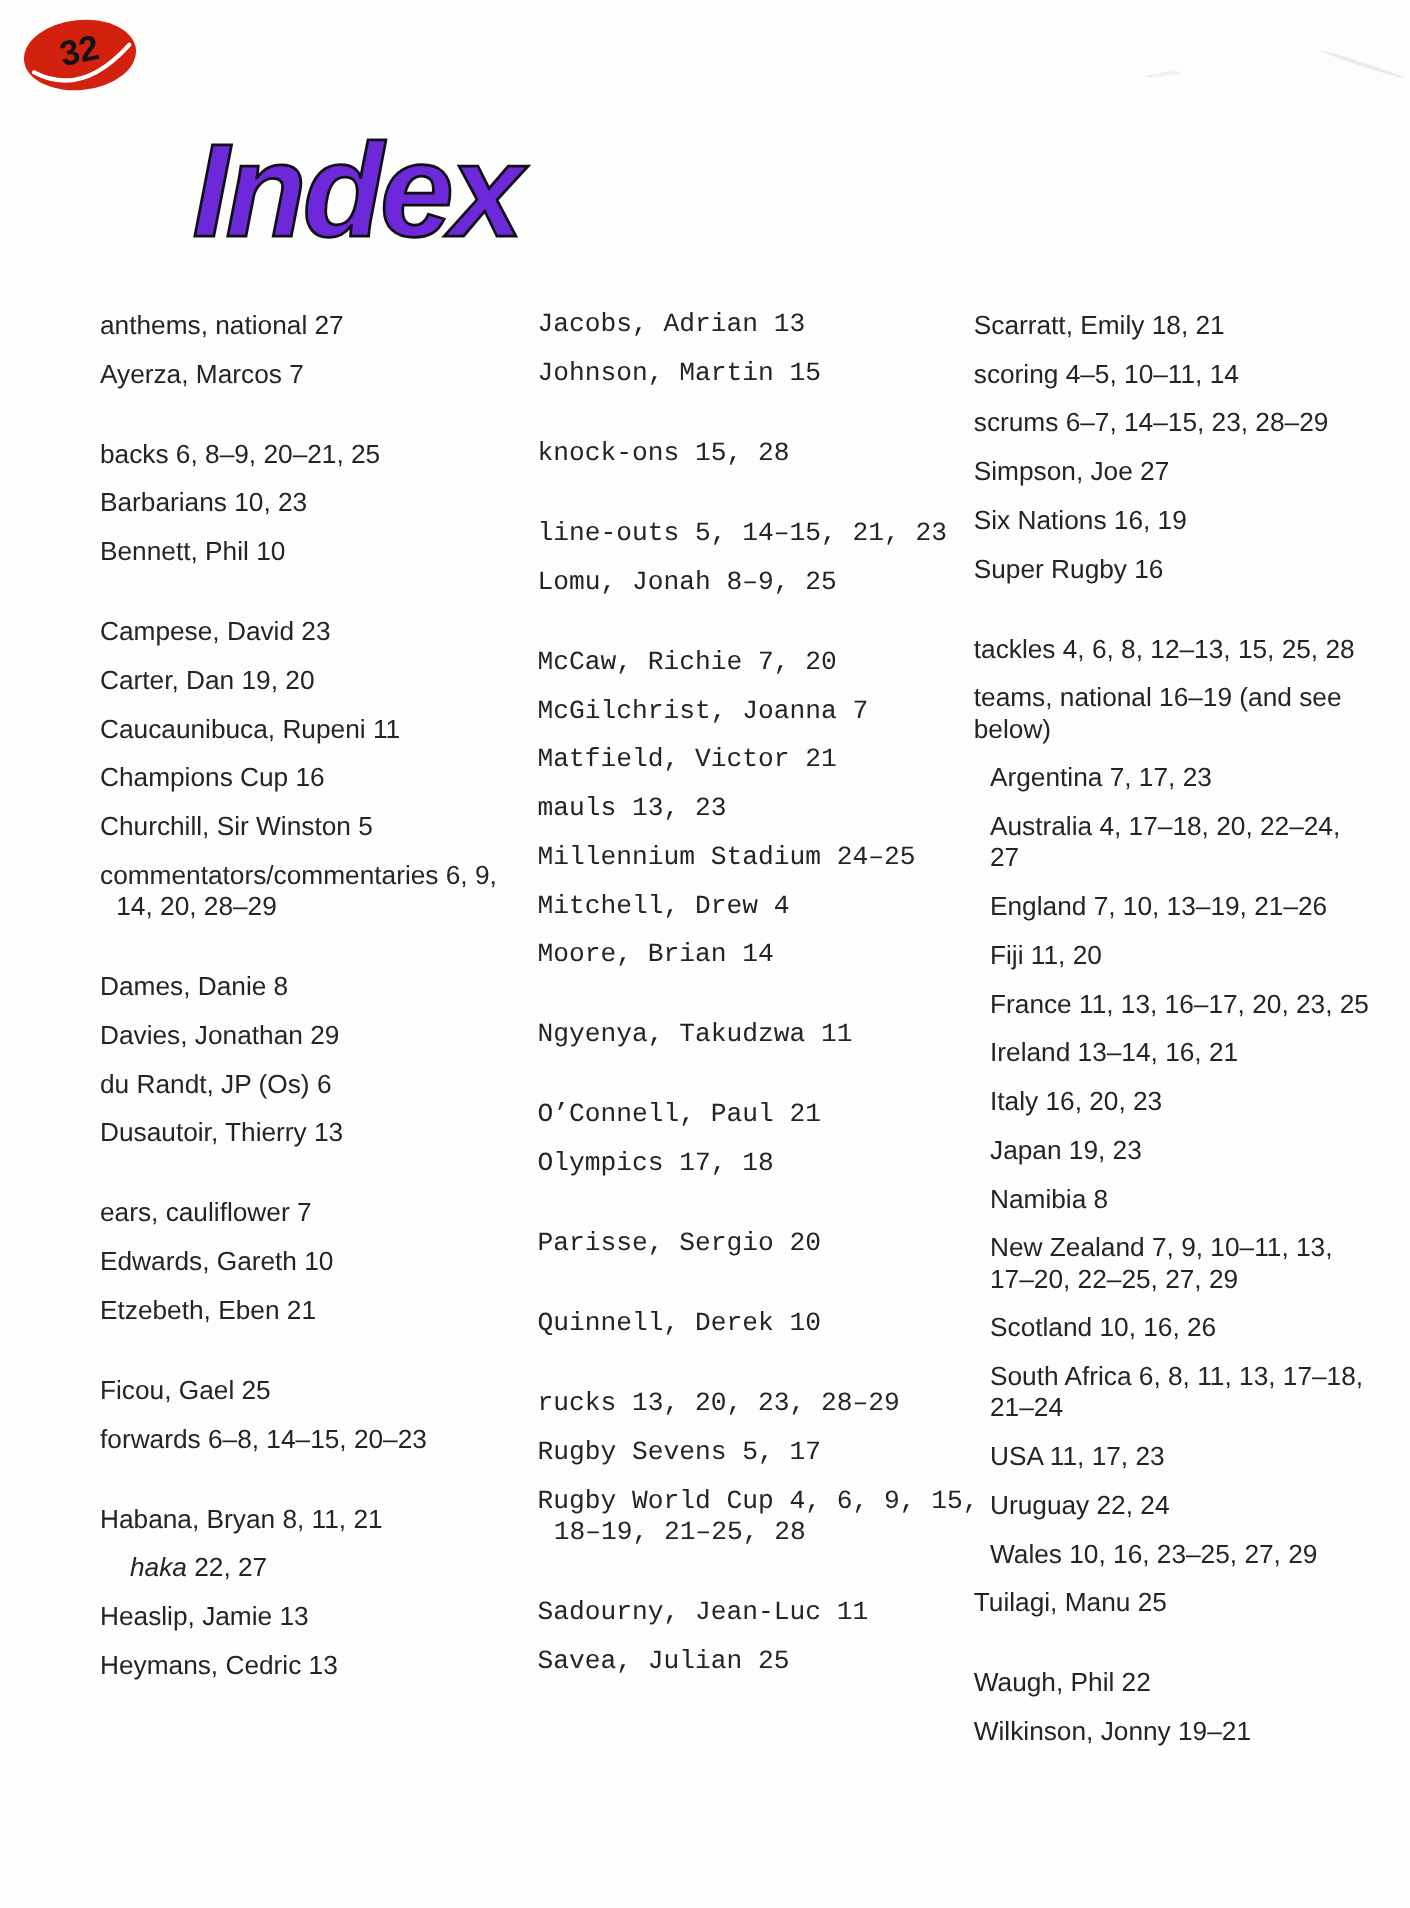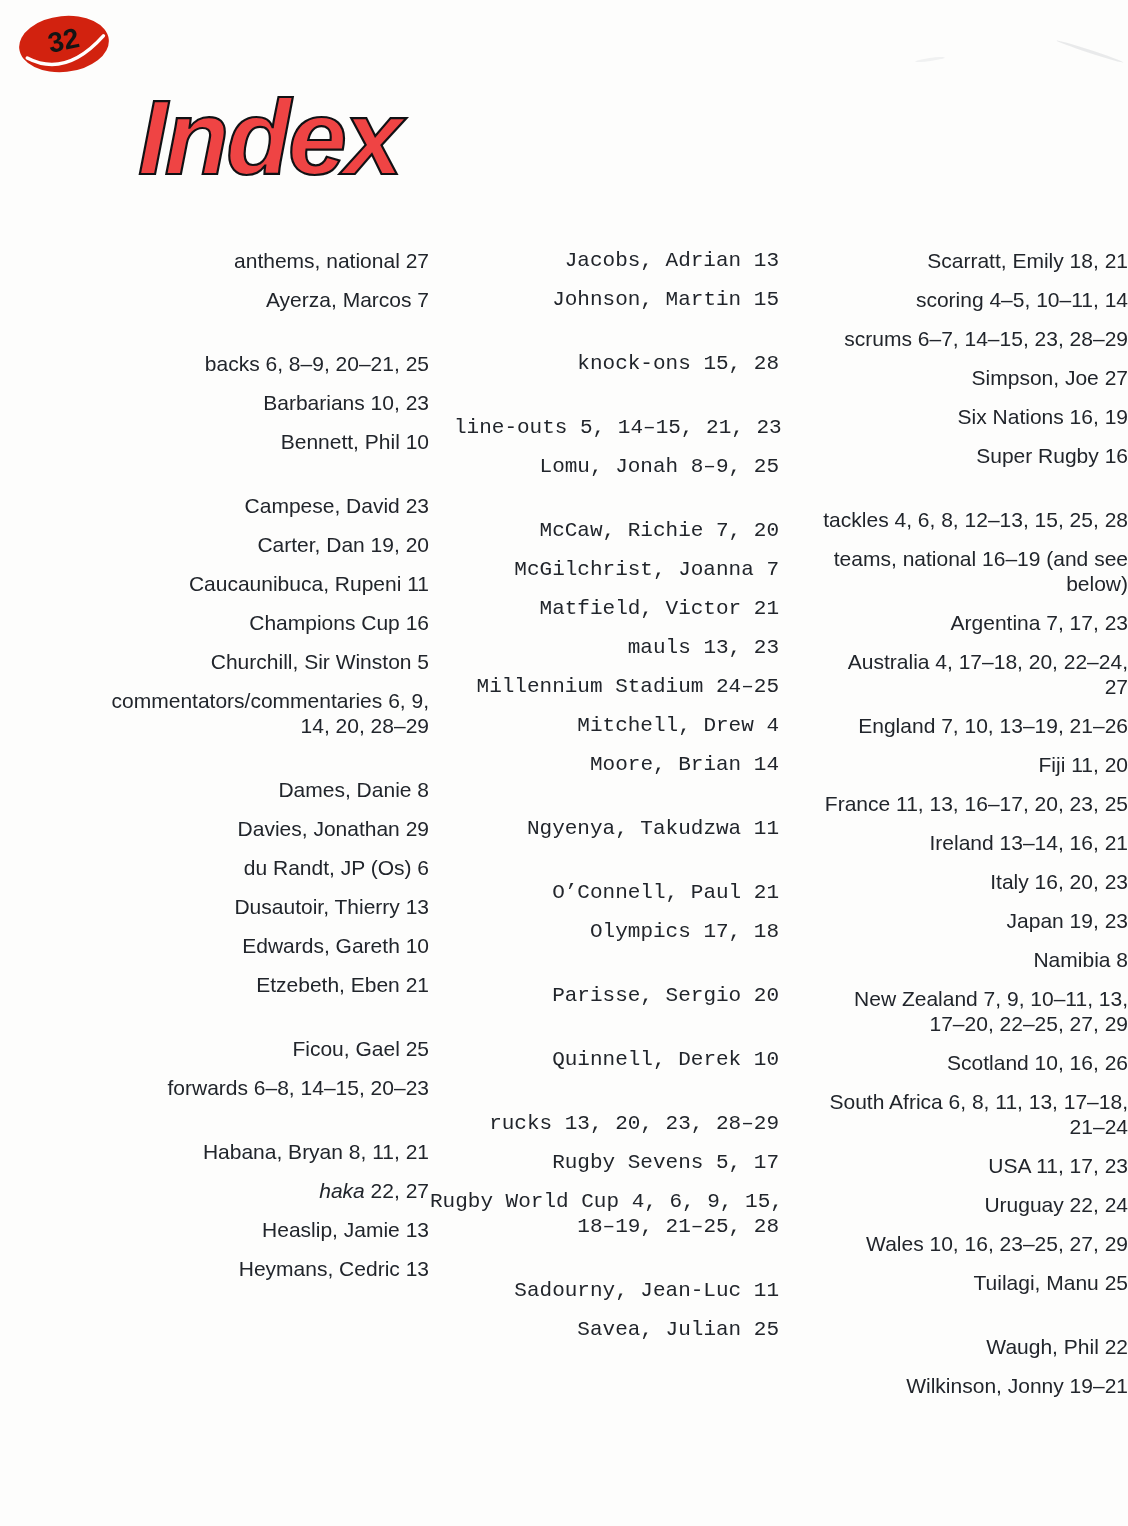--- a/index.html
+++ b/index.html
@@ -27,35 +27,34 @@
   .artifact.a2{left:915px;top:58px;width:30px;height:3px;transform:rotate(-8deg);opacity:.35;}
 
   .badge{
     position:absolute;left:16px;top:10px;width:96px;height:66px;
   }
   .title{
     position:absolute;left:138px;top:84px;
     font-size:106px;line-height:1.0;
     font-weight:bold;font-style:italic;
     letter-spacing:-3px;
-    color:#ef4444;
+    color:#6d28d9;
     -webkit-text-stroke:2.2px #101114;
-    margin:0;
+    margin:16px;
   }
   .col{
     position:absolute;top:248px;width:349px;
     font-size:21px;
-    text-align:right;
   }
   .col1{left:80px;}
   .col2{left:430px;font-family:Liberation Mono, monospace;}
   .col3{left:779px;}
   .entry{margin:0 0 14px 0;}
   .entry .ln{line-height:25px;white-space:nowrap;}
-  .entry.gap{margin-top:39px;margin-left:24px;}
+  .entry.gap{margin-top:39px;}
   .entry.sub{padding-left:13px;}
   .entry .cont{padding-left:13px;}
   .entry.sub .cont{padding-left:0;}
   .entry.nohang .cont{padding-left:0;}
   .entry i{font-style:italic;margin-left:24px;}
 </style>
 </head>
 <body>
 
 <div class="page">
@@ -115,20 +114,23 @@
       </div>
       <div class="entry">
         <div class="ln">Davies, Jonathan 29</div>
       </div>
       <div class="entry">
         <div class="ln">du Randt, JP (Os) 6</div>
       </div>
       <div class="entry">
         <div class="ln">Dusautoir, Thierry 13</div>
       </div>
+      <div class="entry gap">
+        <div class="ln">ears, cauliflower 7</div>
+      </div>
       <div class="entry">
         <div class="ln">Edwards, Gareth 10</div>
       </div>
       <div class="entry">
         <div class="ln">Etzebeth, Eben 21</div>
       </div>
       <div class="entry gap">
         <div class="ln">Ficou, Gael 25</div>
       </div>
       <div class="entry">

